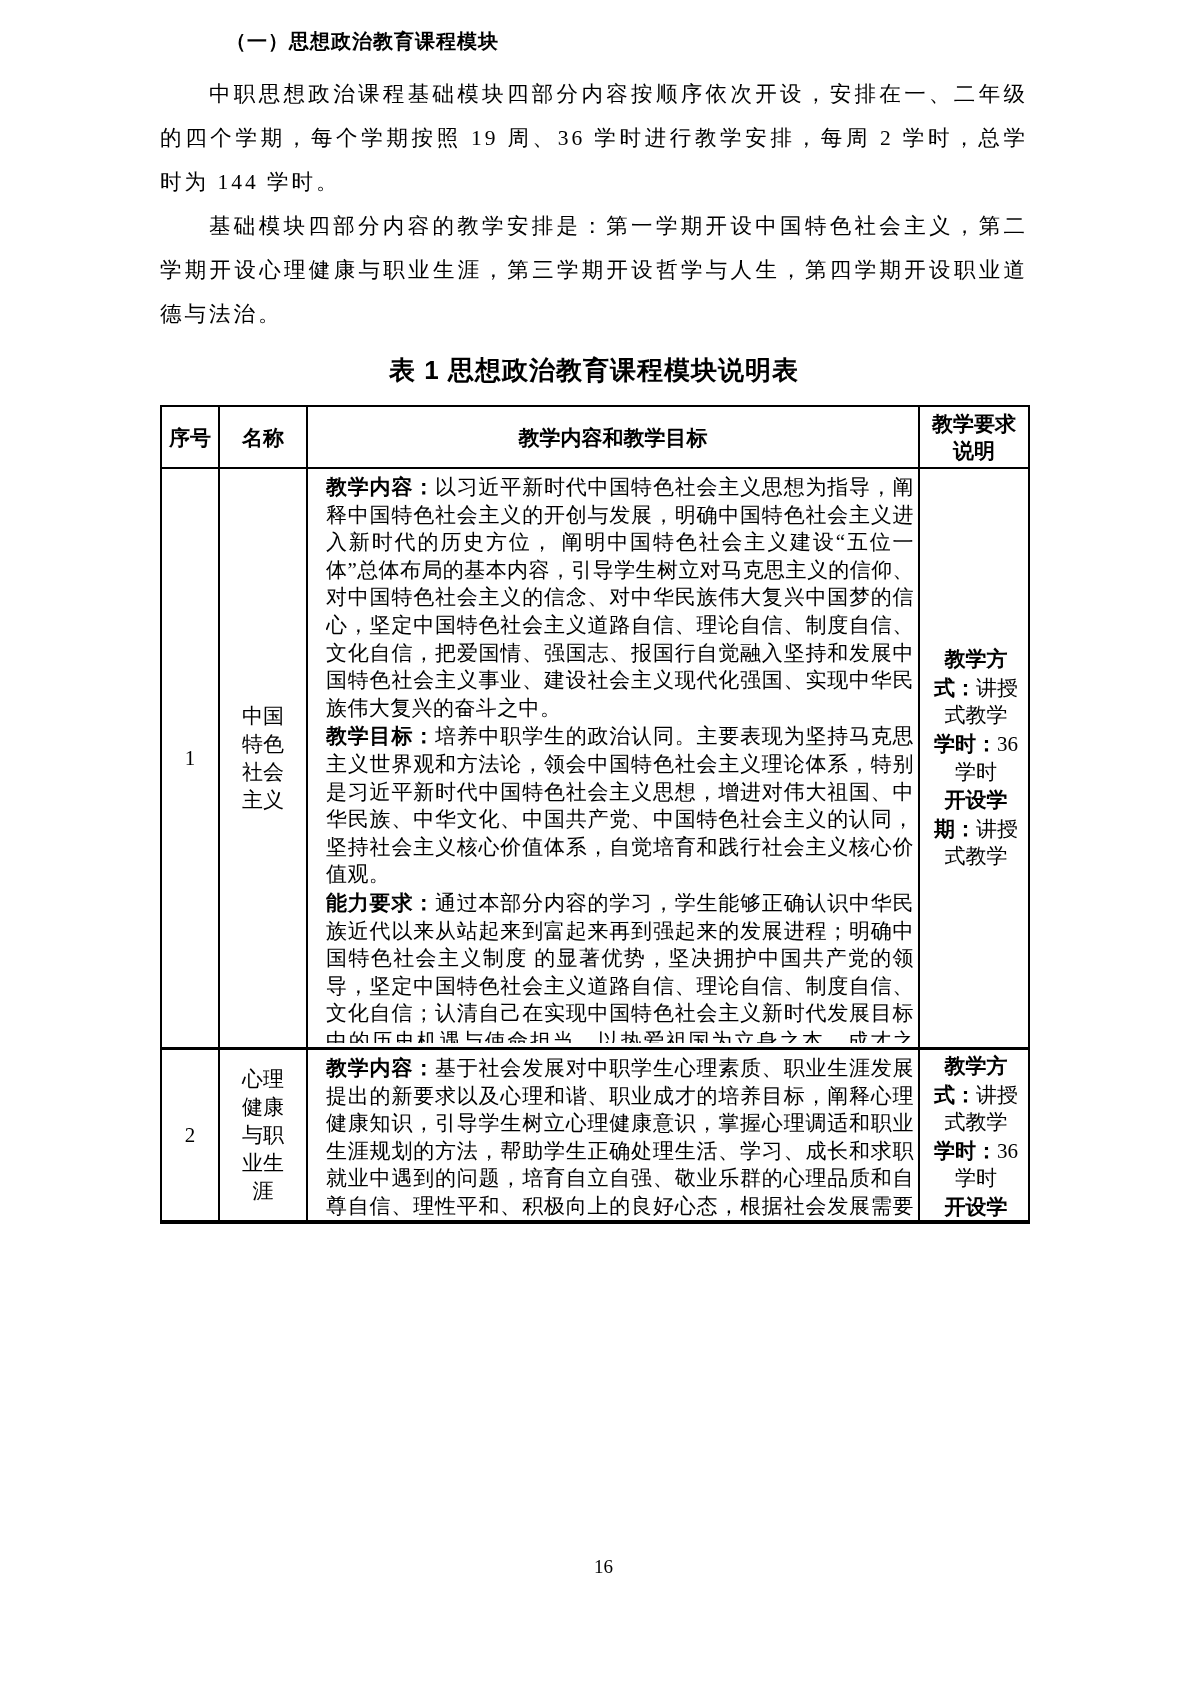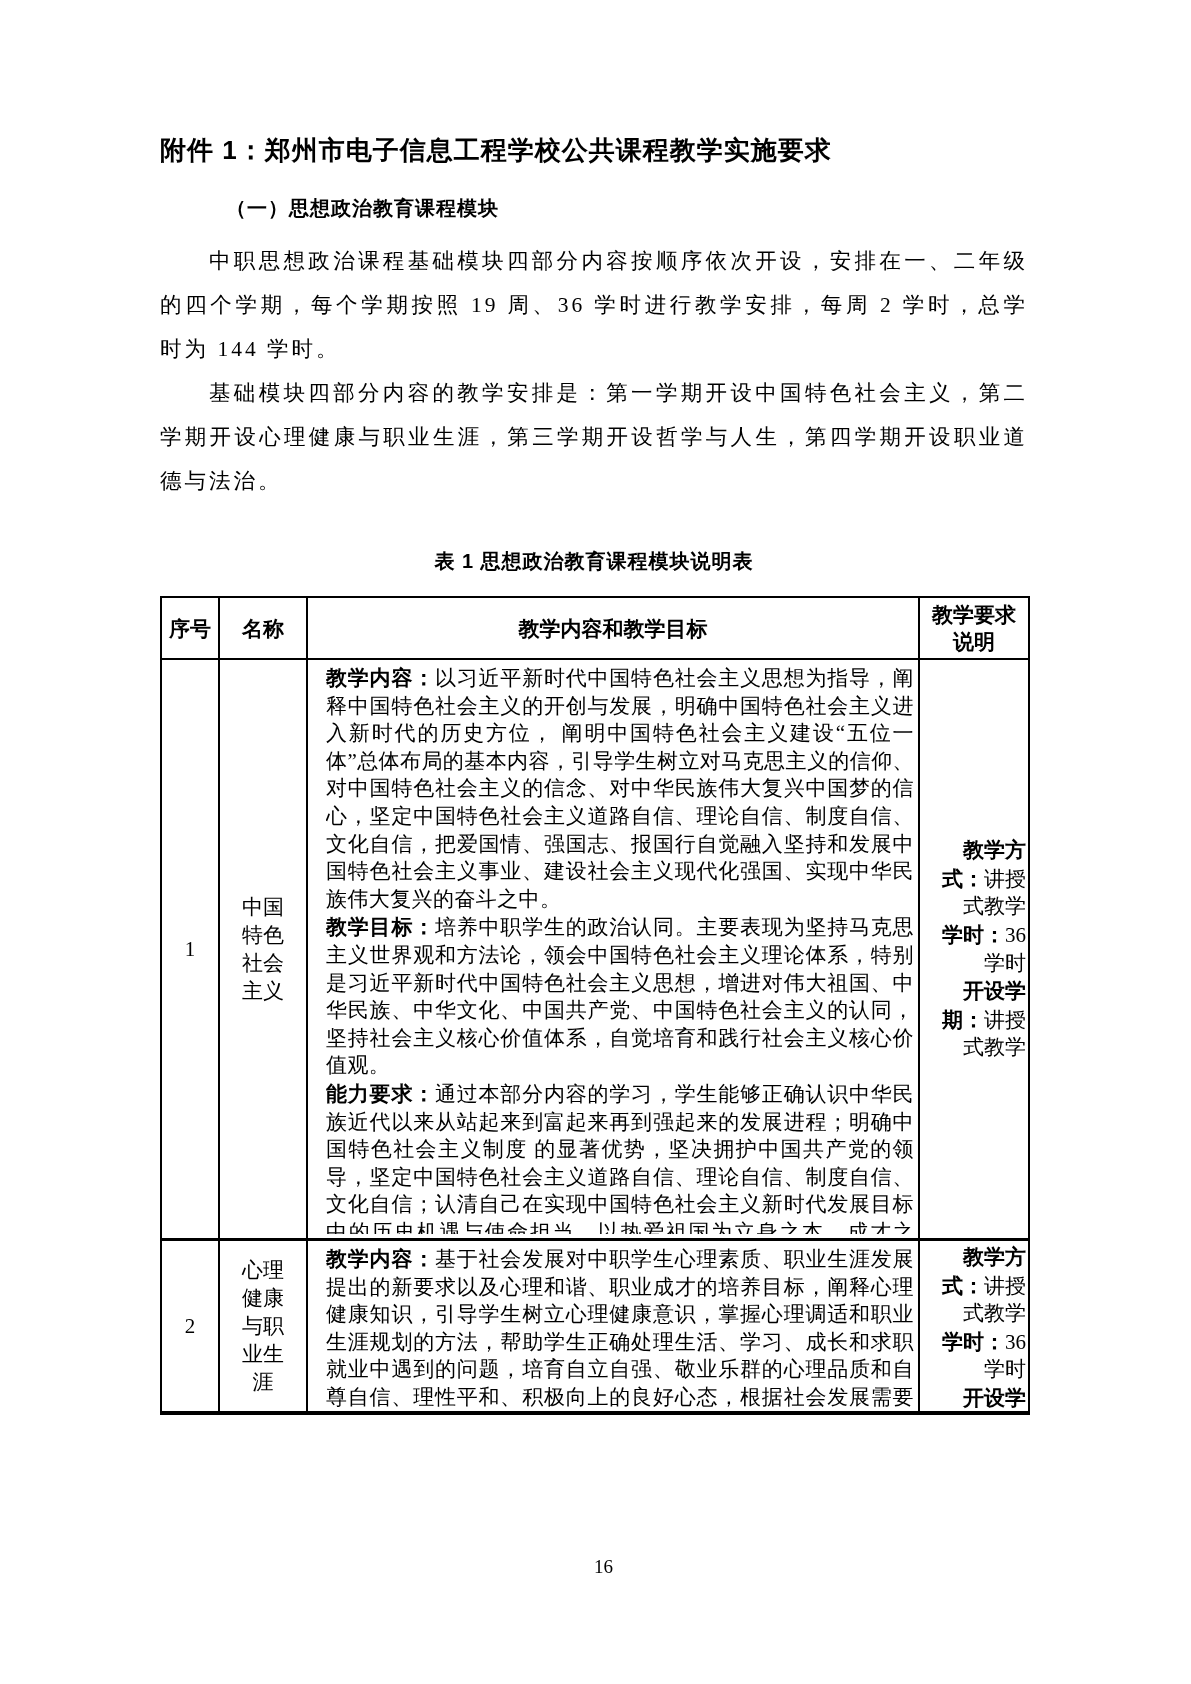--- a/index.html
+++ b/index.html
@@ -38,25 +38,25 @@
   .paragraphs { margin-top: 16px; }
   .para {
     margin: 0;
     font-size: 21.5px;
     line-height: 44px;
     letter-spacing: 3px;
     text-align: justify;
     text-indent: 49px;
   }
   .table-caption {
-    margin-top: 44px;
+    margin-top: 20px;
     text-align: center;
     font-family: "Liberation Sans", "DejaVu Sans", sans-serif;
     font-weight: bold;
-    font-size: 20px;
+    font-size: 26px;
     line-height: 28px;
     letter-spacing: 1px;
   }
   table.module-table {
     margin-top: 21px;
     width: 868px;
     table-layout: fixed;
     border-collapse: collapse;
     border: 2px solid #000;
     border-bottom: 4px solid #000;
@@ -99,39 +99,38 @@
     letter-spacing: 0.4px;
     text-align: justify;
     overflow: hidden;
   }
   .clip-r1 { max-height: 570px; }
   .clip-r2 { max-height: 162px; }
   .clip-req2 { max-height: 166px; }
   td.cell-req { padding: 2px 2px 2px 6px; }
   td.cell-req.mid { vertical-align: middle; }
   td.cell-req.top { vertical-align: top; }
-  td.cell-req .cellflow { text-align: right; letter-spacing: 0; }
+  td.cell-req .cellflow { text-align: center; letter-spacing: 0; }
   .lbl {
     font-family: "Liberation Sans", "DejaVu Sans", sans-serif;
     font-weight: bold;
   }
   .page-number {
     position: absolute;
     left: 16px; right: 0;
     top: 1556px;
     text-align: center;
     font-size: 19px;
   }
 </style>
 </head>
 <body>
 
 <div class="content">
 
-  <h1 class="doc-title">附件 1：郑州市电子信息工程学校公共课程教学实施要求</h1>
 
   <h2 class="section-heading">（一）思想政治教育课程模块</h2>
 
   <div class="paragraphs">
     <p class="para">中职思想政治课程基础模块四部分内容按顺序依次开设，安排在一、二年级的四个学期，每个学期按照 19 周、36 学时进行教学安排，每周 2 学时，总学时为 144 学时。</p>
     <p class="para">基础模块四部分内容的教学安排是：第一学期开设中国特色社会主义，第二学期开设心理健康与职业生涯，第三学期开设哲学与人生，第四学期开设职业道德与法治。</p>
   </div>
 
   <div class="table-caption">表 1 思想政治教育课程模块说明表</div>
 

